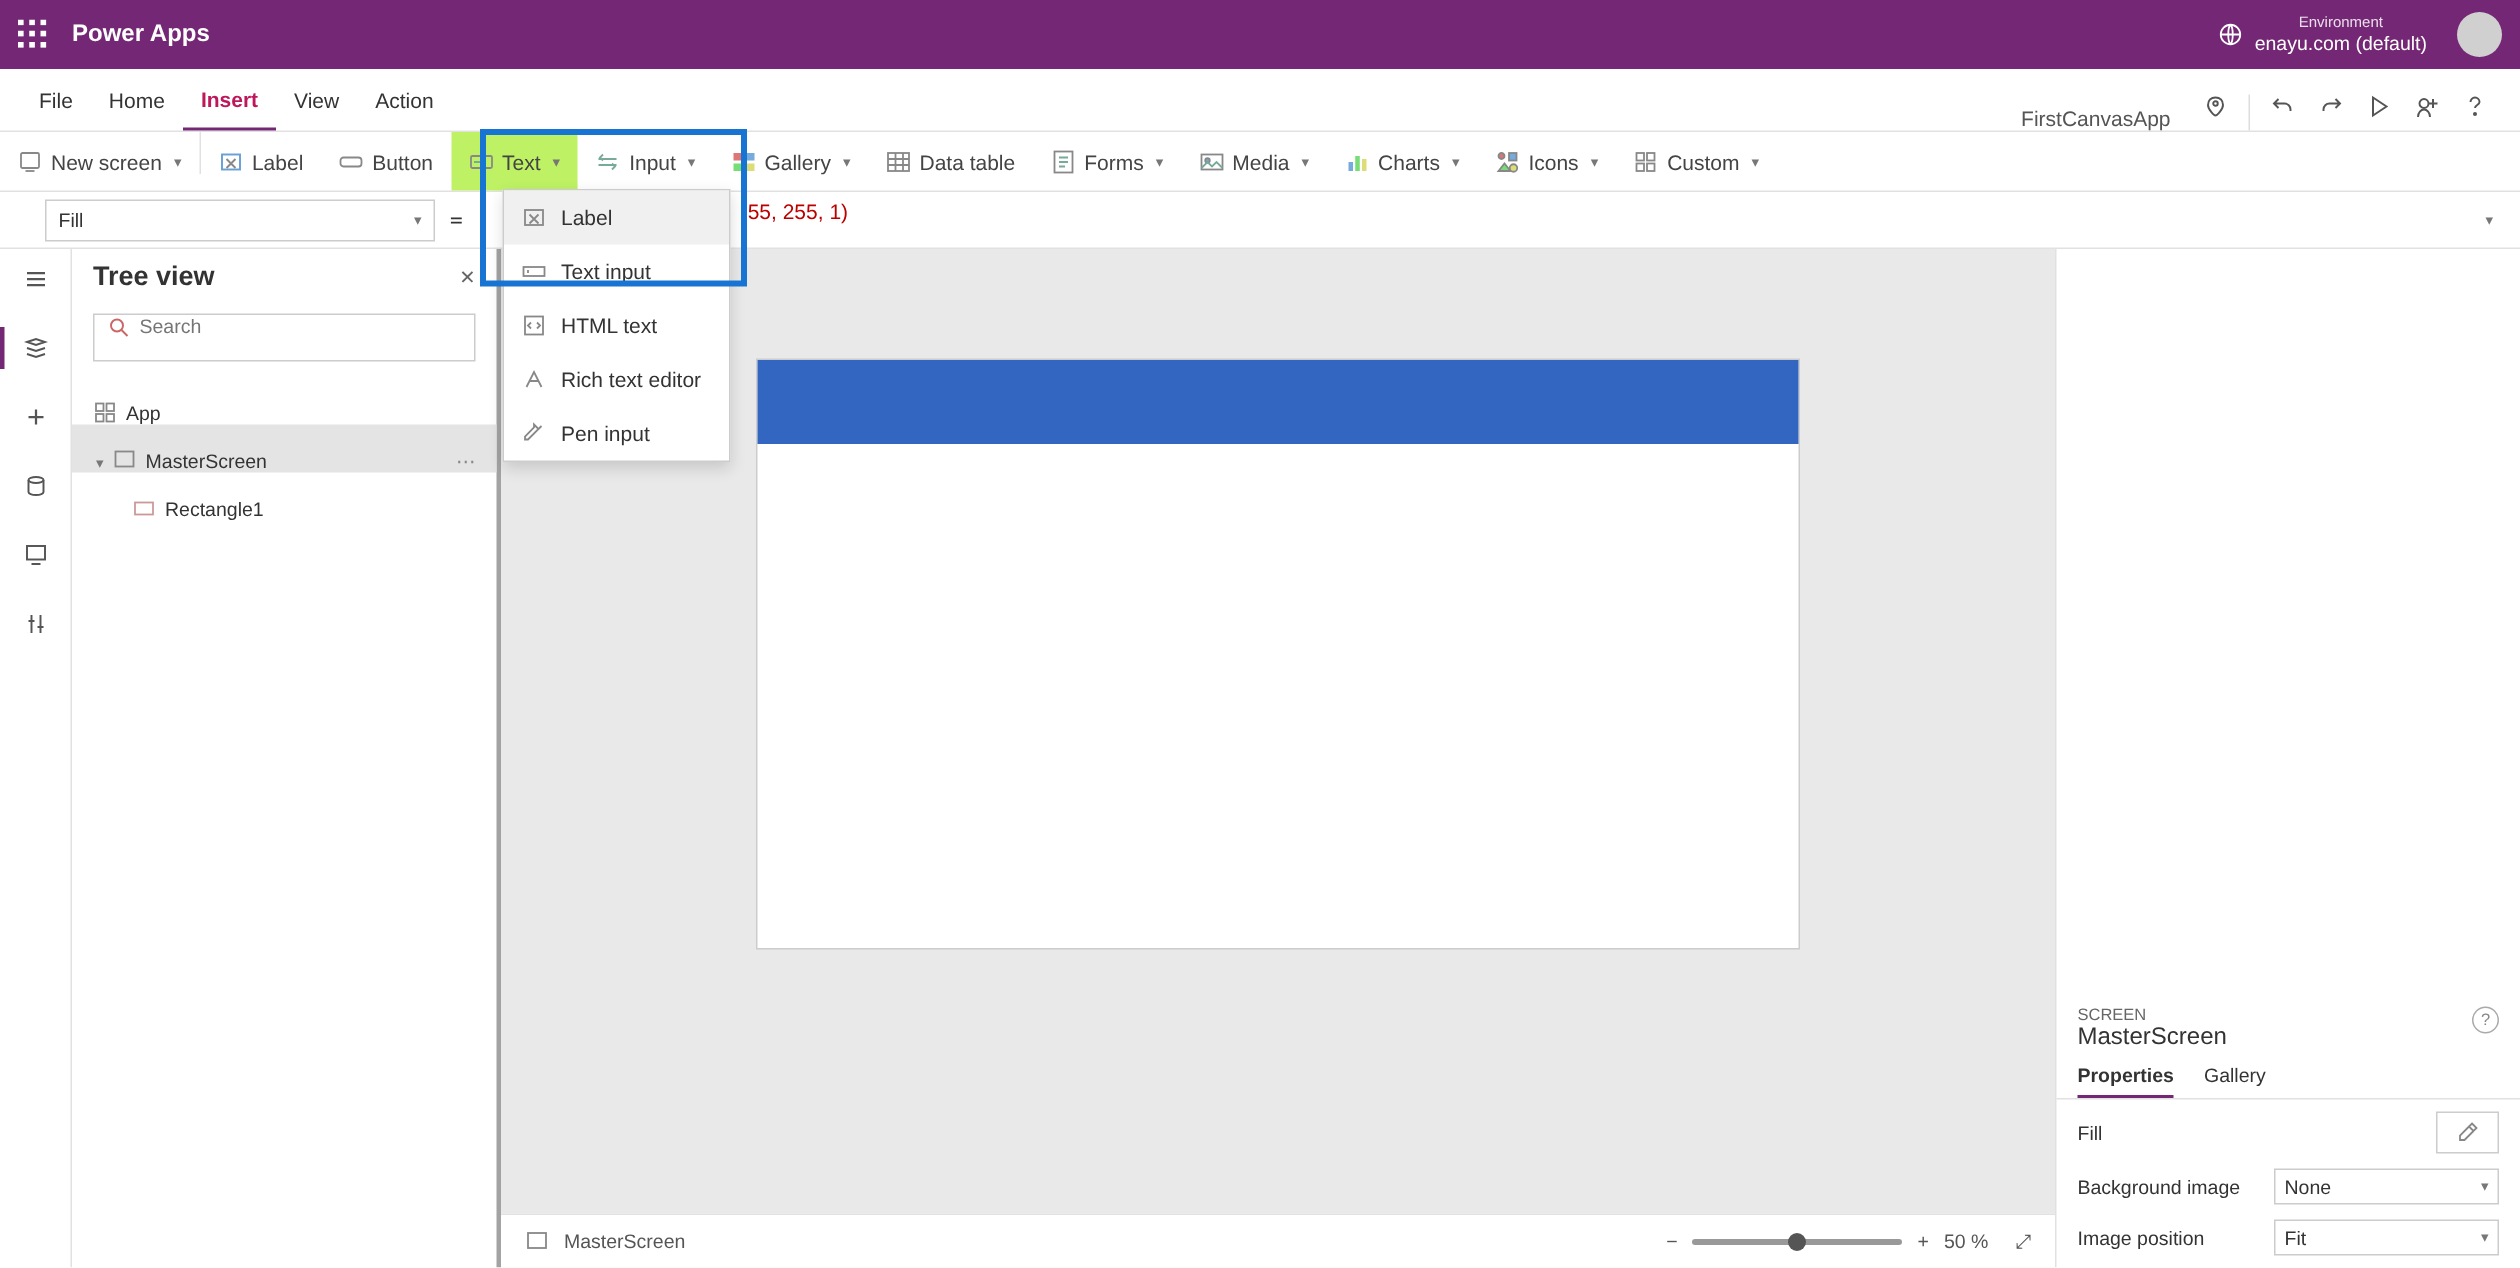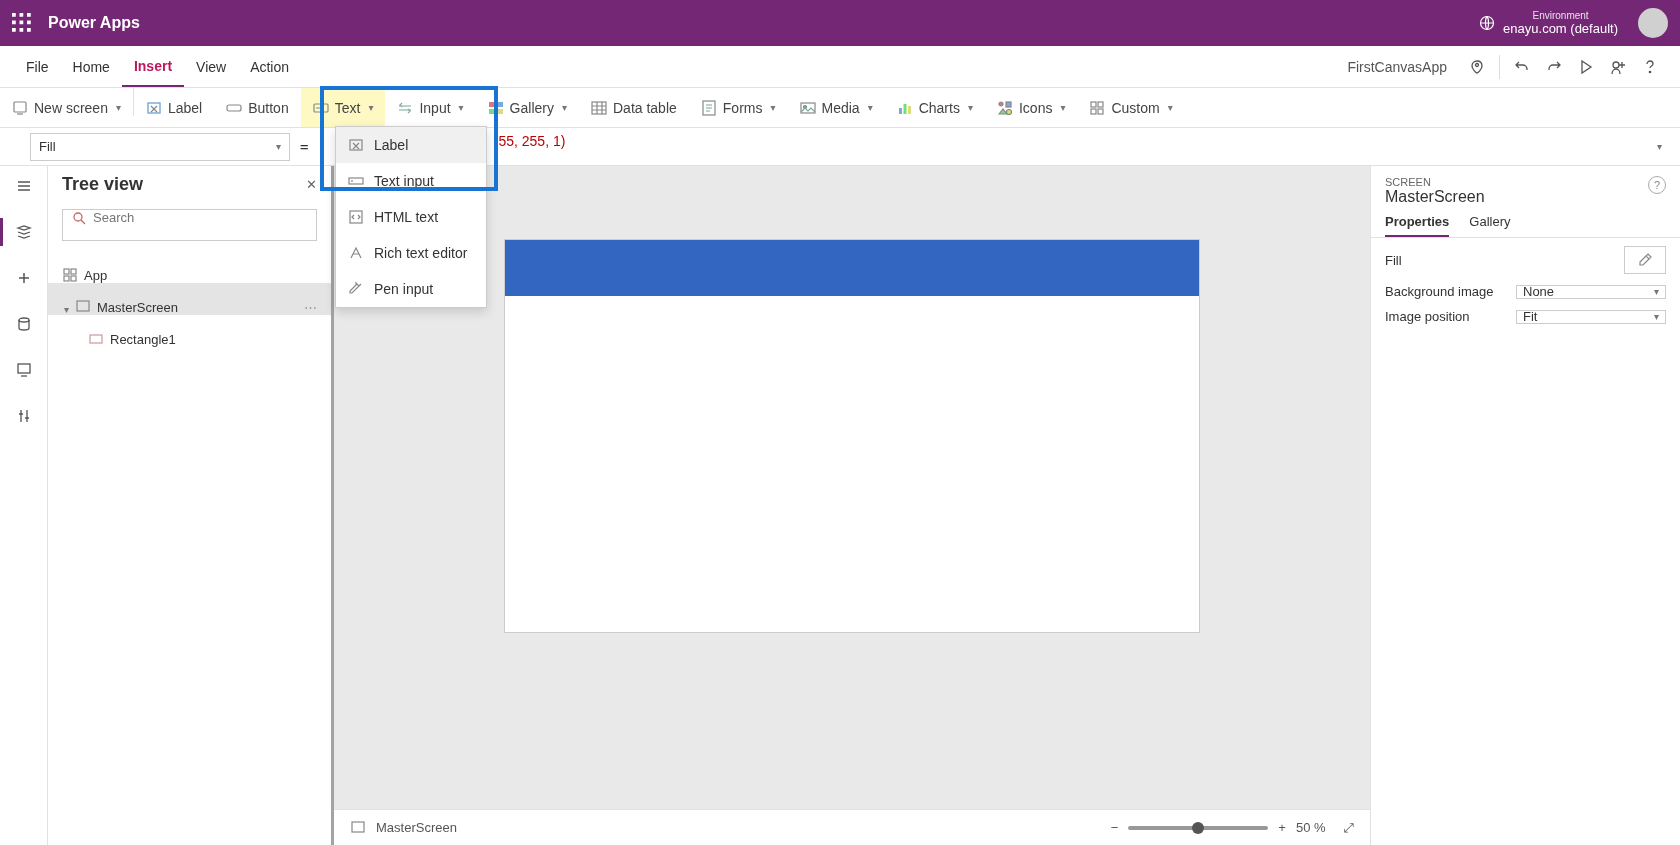--- a/index.html
+++ b/index.html
@@ -9,32 +9,32 @@
 .topbar { height: 46px; background: #742774; display: flex; align-items: center; padding: 0 12px; color: #fff; }
 .waffle { width: 20px; height: 20px; margin-right: 16px; }
 .app-title { font-size: 16px; font-weight: 600; }
 .topbar .spacer { flex: 1; }
 .env { text-align: center; margin-right: 20px; }
 .env-label { font-size: 10px; opacity: .85; }
 .env-value { font-size: 13px; }
 .avatar { width: 30px; height: 30px; border-radius: 50%; background: #d0d0d0; }
 
 
-.menubar { height: 42px; display: flex; align-items: center; padding: 0 14px; border-bottom: 1px solid #e1e1e1; }
+.menubar { height: 42px; display: flex; align-items: flex-end; padding: 0 14px; border-bottom: 1px solid #e1e1e1; }
 .menu-item { padding: 0 12px; height: 100%; display: flex; align-items: center; font-size: 14px; color: #333; cursor: pointer; }
 .menu-item.active { font-weight: 600; border-bottom: 2px solid #742774; color: #be185d; }
 .menubar .spacer { flex: 1; }
 .app-name { font-size: 14px; color: #555; margin-right: 14px; }
 .icon-btn { width: 32px; height: 32px; display: flex; align-items: center; justify-content: center; cursor: pointer; color: #555; }
 .vdiv { width: 1px; height: 24px; background: #ddd; margin: 0 6px; }
 
 
 .ribbon { height: 40px; display: flex; border-bottom: 1px solid #e1e1e1; position: relative; }
 .ribbon-btn { height: 100%; display: flex; align-items: center; padding: 0 12px; font-size: 14px; color: #444; cursor: pointer; gap: 6px; }
-.ribbon-btn.active { background: #fef9c3; }
+.ribbon-btn.active { background: #bef264; }
 .ribbon-sep { width: 1px; height: 28px; background: #e1e1e1; }
 .chev { font-size: 10px; color: #777; margin-left: 2px; }
 
 
 .highlight-box { position: absolute; border: 4px solid #1874d2; pointer-events: none; z-index: 50; left: 320px; top: -2px; width: 178px; height: 105px; }
 
 
 .dropdown { position: absolute; top: 38px; left: 335px; width: 152px; background: #fff; border: 1px solid #ccc; box-shadow: 0 4px 10px rgba(0,0,0,.15); z-index: 40; }
 .dd-item { height: 36px; display: flex; align-items: center; padding: 0 12px; gap: 10px; font-size: 14px; color: #333; cursor: pointer; }
 
@@ -66,30 +66,30 @@
 
 .canvas-area { flex: 1; background: #e9e9e9; position: relative; display: flex; flex-direction: column; }
 .canvas-viewport { flex: 1; display: flex; justify-content: center; padding-top: 74px; }
 .screen-preview { width: 694px; height: 392px; background: #fff; box-shadow: 0 0 0 1px #ccc; }
 .header-rect { height: 56px; background: #3366c0; }
 .canvas-footer { height: 36px; border-top: 1px solid #e1e1e1; display: flex; align-items: center; padding: 0 16px; gap: 10px; background: #fff; font-size: 13px; color: #555; }
 .canvas-footer .spacer { flex: 1; }
 .zoom-slider { width: 140px; height: 4px; background: #999; position: relative; border-radius: 2px; }
 .zoom-slider::after { content:""; position:absolute; left: 50%; top:-4px; width:12px; height:12px; background:#555; border-radius:50%; transform:translateX(-50%); }
 
-.prop-panel { width: 310px; border-left: 1px solid #e1e1e1; display: flex; flex-direction: column; }
+.prop-panel { width: 310px; border-left: 1px solid #e1e1e1; display: flex; flex-direction: column; justify-content: flex-end; }
 .prop-head { padding: 10px 14px 2px; display: flex; justify-content: space-between; align-items: flex-start; }
 .prop-kind { font-size: 11px; color: #666; text-transform: uppercase; }
 .prop-name { font-size: 16px; }
 .prop-tabs { display: flex; gap: 20px; padding: 0 14px; border-bottom: 1px solid #e1e1e1; }
 .prop-tab { padding: 6px 0; font-size: 13px; cursor: pointer; }
 .prop-tab.active { border-bottom: 2px solid #742774; font-weight: 600; }
 .prop-rows { padding: 8px 14px; display: flex; flex-direction: column; gap: 10px; }
 .prop-row { display: flex; align-items: center; justify-content: space-between; font-size: 13px; }
-.prop-row .field { width: 150px; height: 14px; border: 1px solid #ccc; display: flex; align-items: center; padding: 0 6px; justify-content: space-between; font-size: 13px; }
+.prop-row .field { width: 150px; height: 24px; border: 1px solid #ccc; display: flex; align-items: center; padding: 0 6px; justify-content: space-between; font-size: 13px; }
 .fill-swatch { width: 42px; height: 28px; border: 1px solid #ccc; display:flex; align-items:center; justify-content:center; }
 .ico { width: 16px; height: 16px; }
 .fn-num { color: #b00; }
 
 svg { display: block; }
 </style>
 </head>
 <body>
 
 <div class="topbar">

